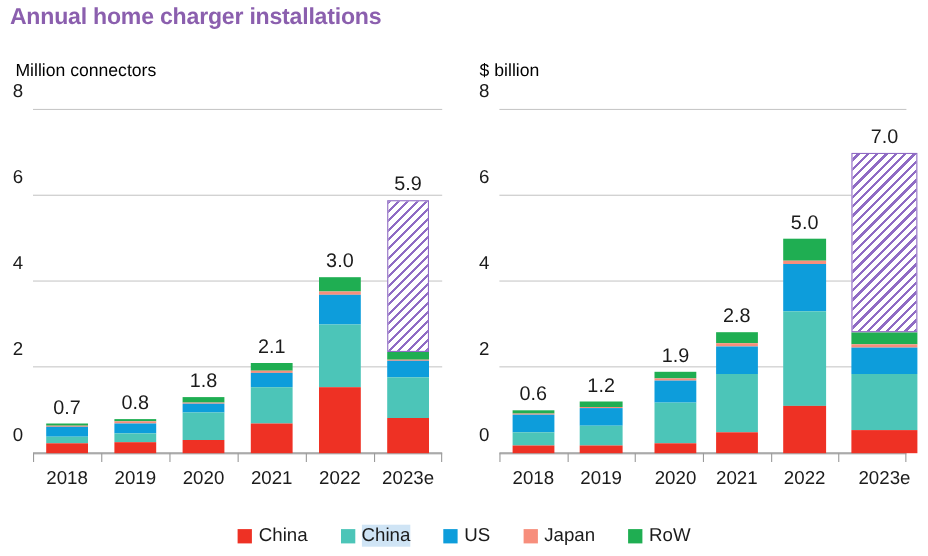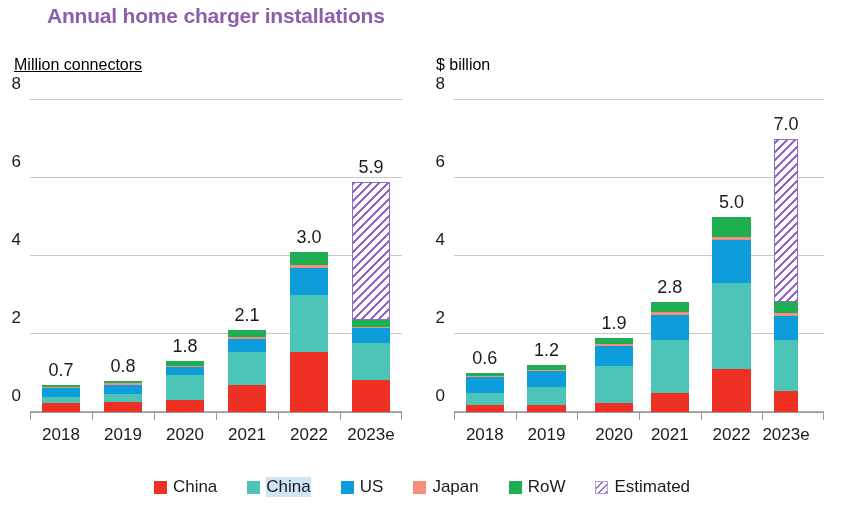--- a/index.html
+++ b/index.html
@@ -26,31 +26,31 @@
 
   .chart-title{
     position:absolute;
     top:4px;
     font-size:21px;
     font-weight:bold;
     color:#8B5FAE;
     letter-spacing:-0.2px;
     white-space:nowrap;
   }
-  .panel.left  .chart-title{ left:9px;margin-left:38px; }
+  .panel.left  .chart-title{ left:9px; }
   .panel.right .chart-title{ left:9px; }
 
   .axis-unit{
     position:absolute;
     top:56px;
     font-size:16px;
     color:#000;
     white-space:nowrap;
   }
-  .panel.left  .axis-unit{ left:14px;text-decoration:underline; }
+  .panel.left  .axis-unit{ left:14px; }
   .panel.right .axis-unit{ left:14px; }
 
   
   .plot{
     position:absolute;
     left:30px;
     top:100px;
     width:372px;
     height:312px;   
   }
@@ -337,21 +337,21 @@
           <div class="stack">
             <div class="seg" style="height: 19.5px; background: rgb(31, 174, 82);"></div>
             <div class="seg" style="height: 3.9px; background: rgb(247, 142, 124);"></div>
             <div class="seg" style="height: 42.9px; background: rgb(13, 157, 219);"></div>
             <div class="seg" style="height: 85.8px; background: rgb(76, 197, 184);"></div>
             <div class="seg" style="height: 42.9px; background: rgb(238, 49, 36);"></div>
           </div>
           <div class="barlabel" style="bottom: 201px;">5.0</div>
           <div class="xlabel">2022</div>
         </div>
-        <div class="bargroup" style="left: 320.05px; width: 24px;">
+        <div class="bargroup" style="left: 320.05px; width: 60px;">
           <div class="stack">
             <div class="seg" style="height: 11.7px; background: rgb(31, 174, 82);"></div>
             <div class="seg" style="height: 3.12px; background: rgb(247, 142, 124);"></div>
             <div class="seg" style="height: 23.4px; background: rgb(13, 157, 219);"></div>
             <div class="seg" style="height: 50.7px; background: rgb(76, 197, 184);"></div>
             <div class="seg" style="height: 21.45px; background: rgb(238, 49, 36);"></div>
           </div>
           <div class="hatch" style="bottom: 110.37px; height: 162.63px;"></div>
           <div class="barlabel" style="bottom: 279px;">7.0</div>
           <div class="xlabel">2023e</div>
@@ -375,17 +375,13 @@
       <span class="legend-label">US</span>
     </div>
     <div class="legend-item">
       <span class="swatch" style="background: rgb(247, 142, 124);"></span>
       <span class="legend-label">Japan</span>
     </div>
     <div class="legend-item">
       <span class="swatch" style="background: rgb(31, 174, 82);"></span>
       <span class="legend-label">RoW</span>
     </div>
-    <div class="legend-item">
-      <span class="swatch hatched"></span>
-      <span class="legend-label">Estimated</span>
-    </div>
   </div>
 
 </body></html>

